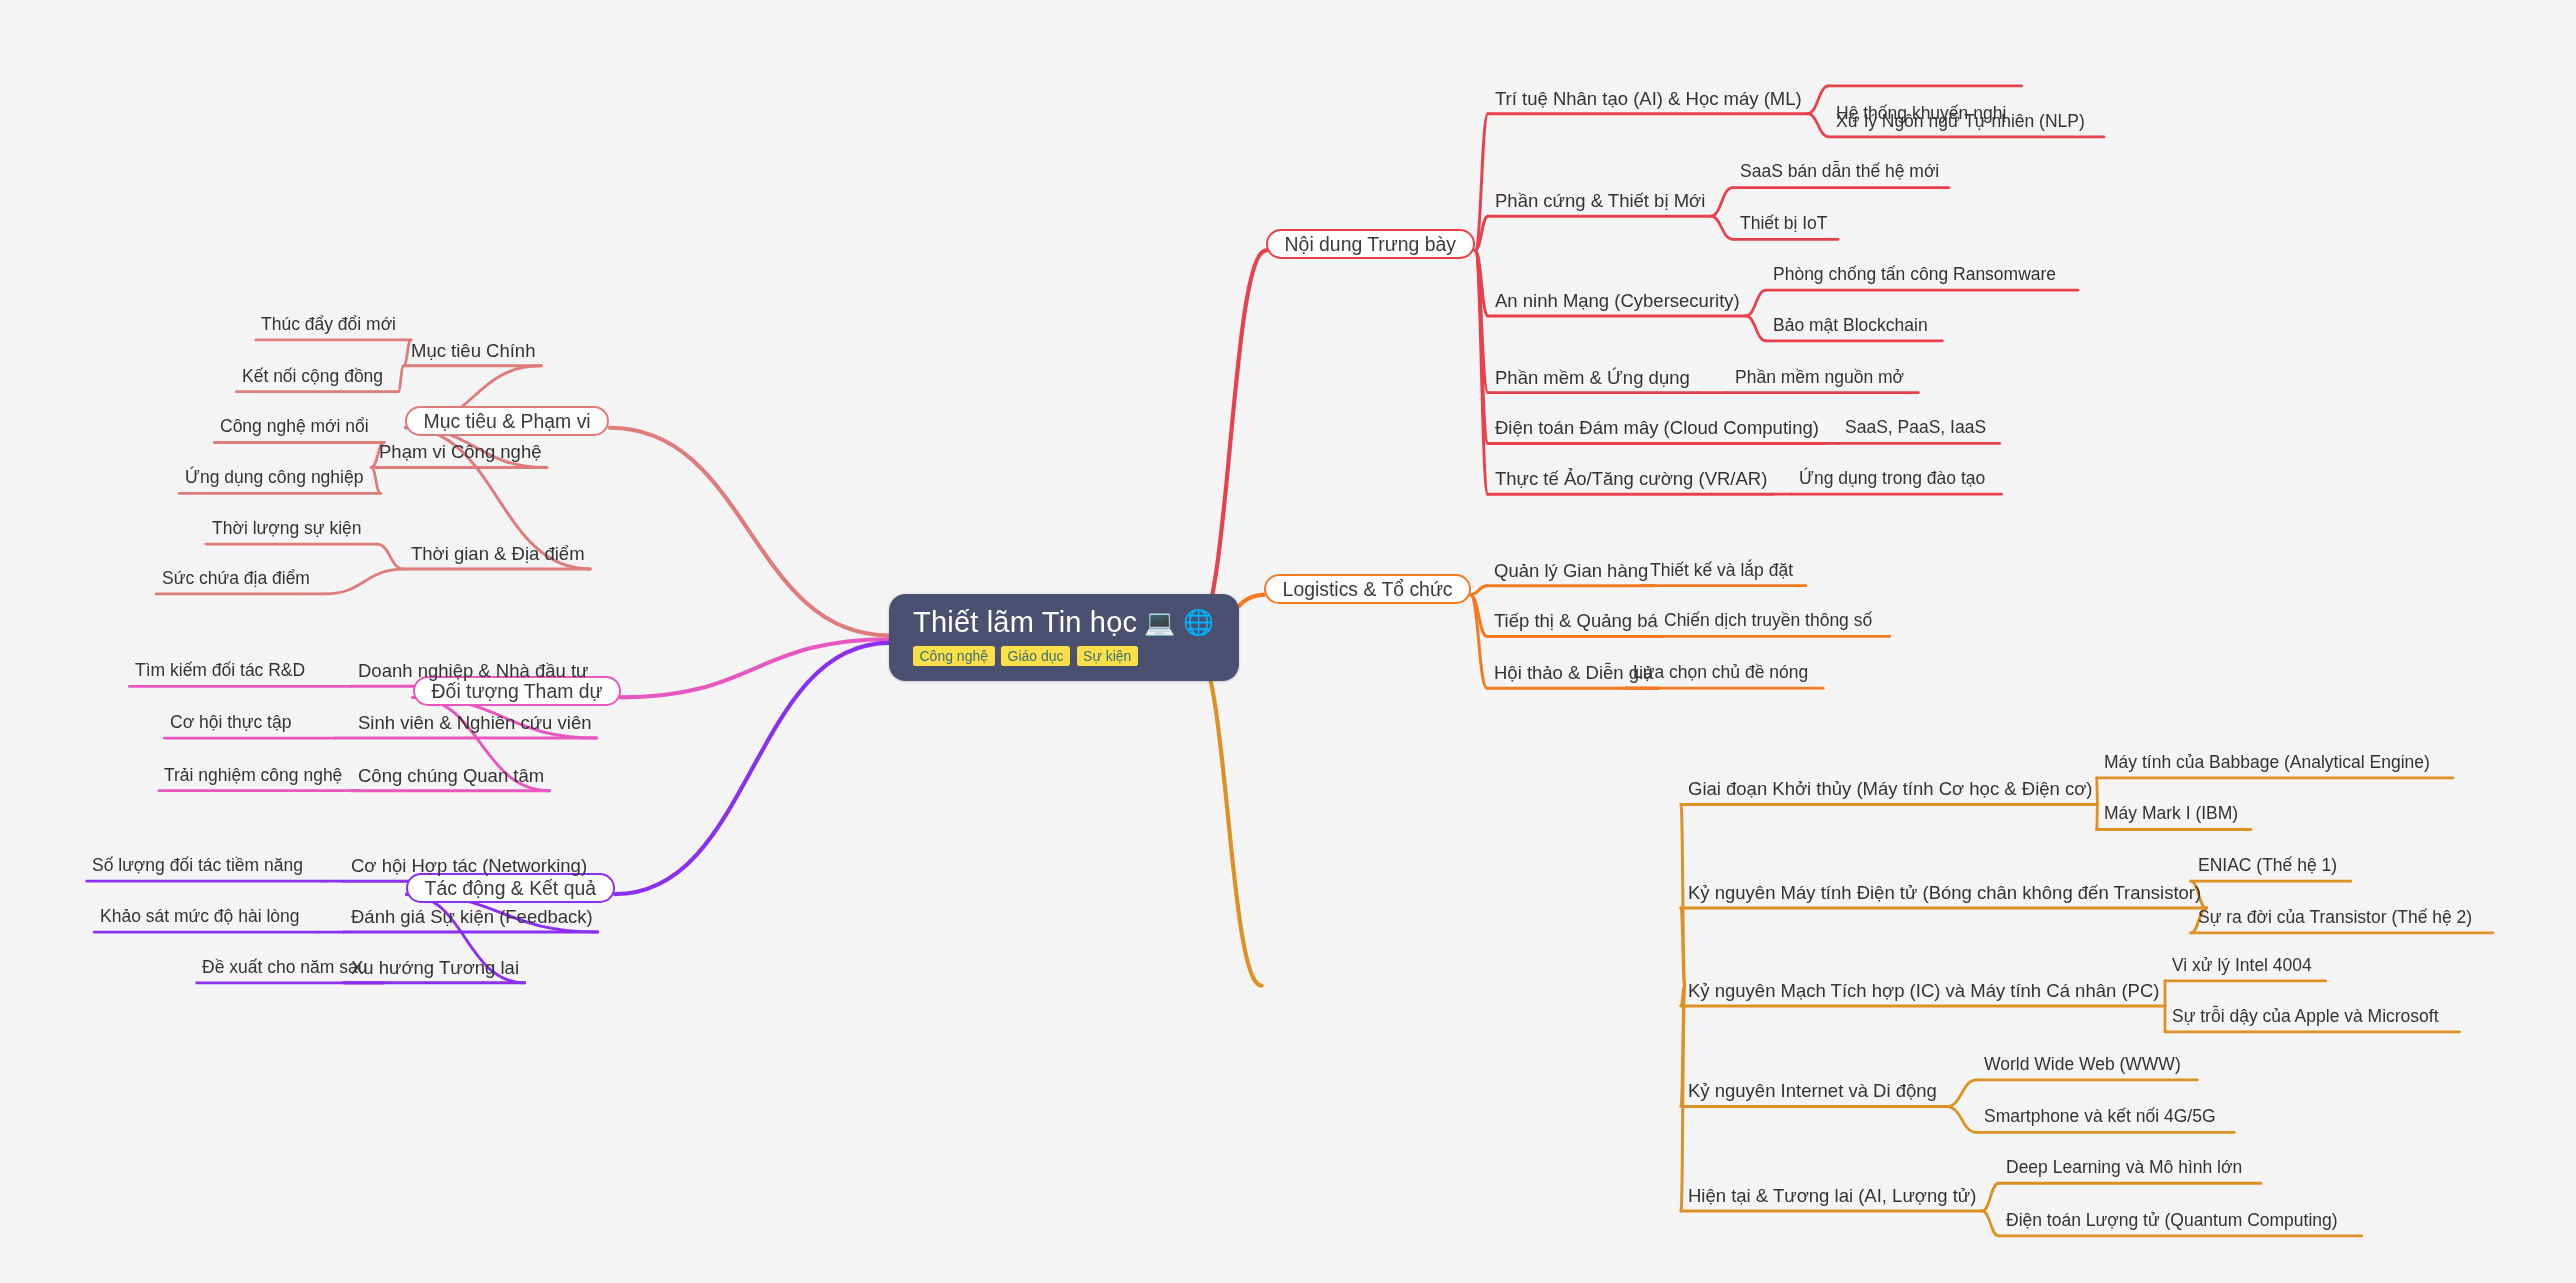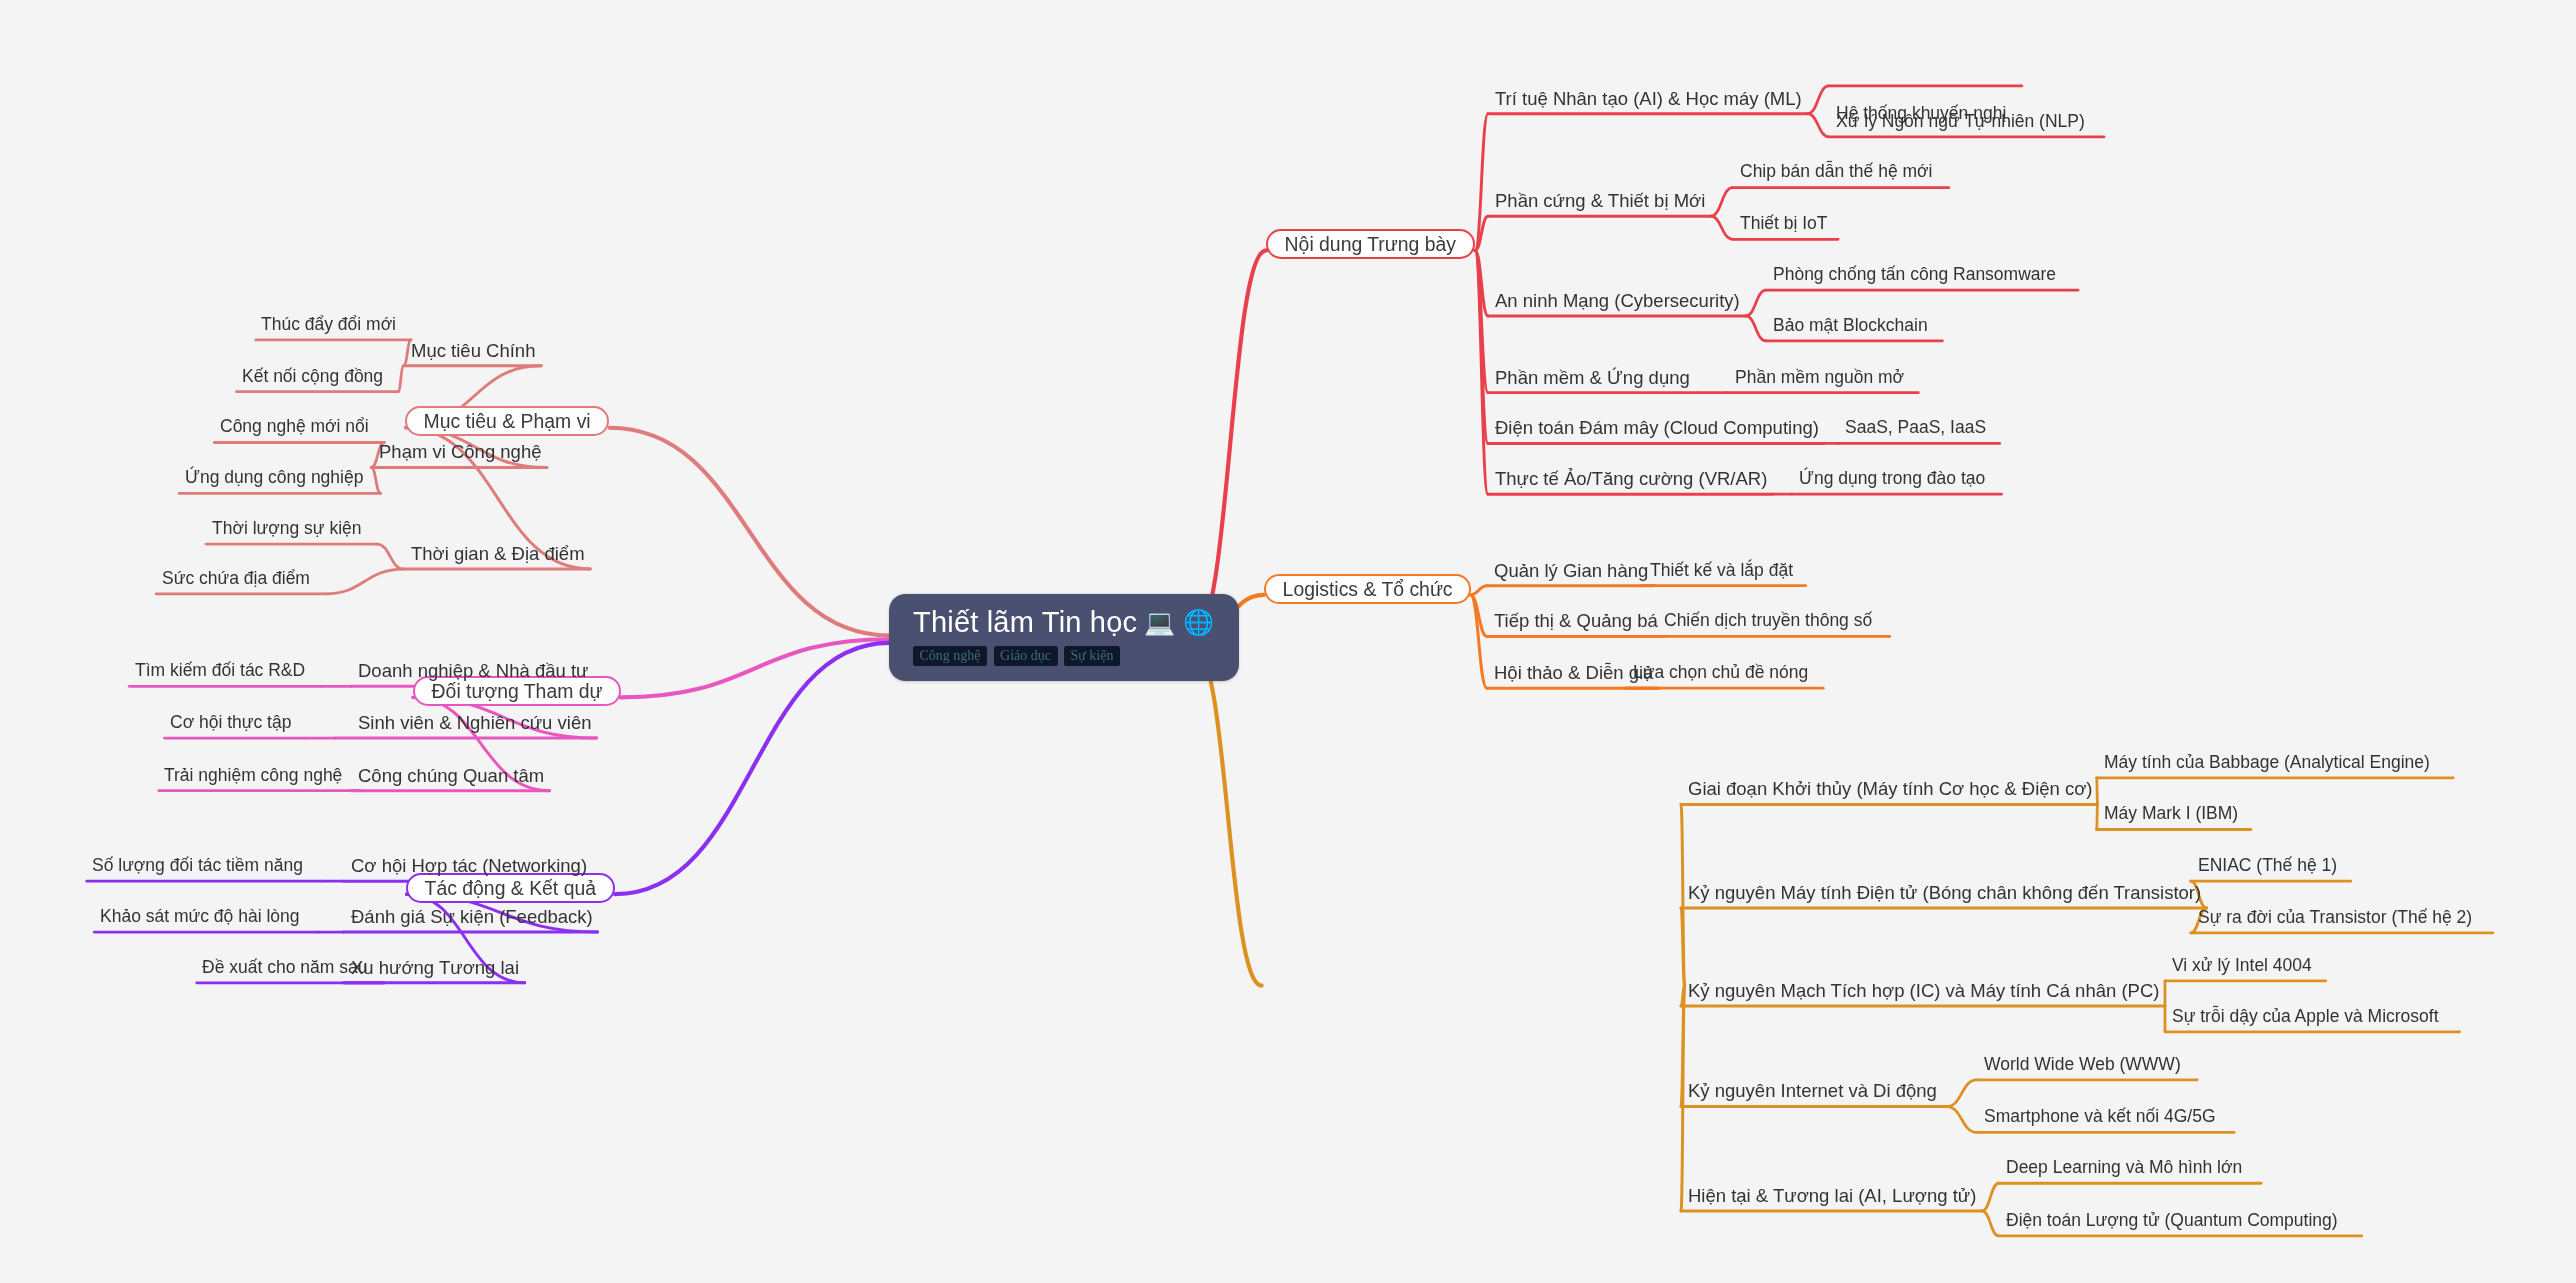--- a/index.html
+++ b/index.html
@@ -37,28 +37,27 @@
     letter-spacing: 0.2px;
     white-space: nowrap;
     line-height: 1.05;
     display: flex;
     align-items: center;
     gap: 7.4px;
   }
   .root-emoji { font-size: 25px; line-height: 1; }
   .root-tags { display: flex; gap: 6.5px; }
   .root-tag {
-    background: #0f172a;
+    background: #fde047;
     color: #3d6f7a;
     font-size: 14px;
     padding: 1.8px 6.5px 2.8px 6.5px;
     border-radius: 2.8px;
     white-space: nowrap;
     line-height: 1.15;
-    font-family: Liberation Serif, serif;
   }
   
   .l1-node {
     position: absolute;
     background: #fdfdfd;
     border: 2.8px solid #888;
     border-radius: 20.3px;
     height: 30px;
     display: flex;
     align-items: center;
@@ -249,21 +248,21 @@
     <div class="txt-node small" style="left: 100px; top: 908px;"><span>Khảo sát mức độ hài lòng</span></div>
     <div class="txt-node" style="left: 351px; top: 959px;"><span>Xu hướng Tương lai</span></div>
     <div class="txt-node small" style="left: 202px; top: 959px;"><span>Đề xuất cho năm sau</span></div>
     <div class="l1-node" style="left: 1266px; top: 229px; border-color: rgb(232, 65, 76);">
       <span>Nội dung Trưng bày</span>
     </div>
     <div class="txt-node" style="left: 1495px; top: 90px;"><span>Trí tuệ Nhân tạo (AI) &amp; Học máy (ML)</span></div>
     <div class="txt-node small" style="left: 1836px; top: 62px; margin-top: 43px;"><span>Hệ thống khuyến nghị</span></div>
     <div class="txt-node small" style="left: 1836px; top: 113px;"><span>Xử lý Ngôn ngữ Tự nhiên (NLP)</span></div>
     <div class="txt-node" style="left: 1495px; top: 192px;"><span>Phần cứng &amp; Thiết bị Mới</span></div>
-    <div class="txt-node small" style="left: 1740px; top: 163px;"><span>Chip bán dẫn thế hệ mới</span></div>
+    <div class="txt-node small" style="left: 1740px; top: 163px;"><span>SaaS bán dẫn thế hệ mới</span></div>
     <div class="txt-node small" style="left: 1740px; top: 215px;"><span>Thiết bị IoT</span></div>
     <div class="txt-node" style="left: 1495px; top: 292px;"><span>An ninh Mạng (Cybersecurity)</span></div>
     <div class="txt-node small" style="left: 1773px; top: 266px;"><span>Phòng chống tấn công Ransomware</span></div>
     <div class="txt-node small" style="left: 1773px; top: 317px;"><span>Bảo mật Blockchain</span></div>
     <div class="txt-node" style="left: 1495px; top: 369px;"><span>Phần mềm &amp; Ứng dụng</span></div>
     <div class="txt-node small" style="left: 1735px; top: 369px;"><span>Phần mềm nguồn mở</span></div>
     <div class="txt-node" style="left: 1495px; top: 419px;"><span>Điện toán Đám mây (Cloud Computing)</span></div>
     <div class="txt-node small" style="left: 1845px; top: 419px;"><span>SaaS, PaaS, IaaS</span></div>
     <div class="txt-node" style="left: 1495px; top: 470px;"><span>Thực tế Ảo/Tăng cường (VR/AR)</span></div>
     <div class="txt-node small" style="left: 1799px; top: 470px;"><span>Ứng dụng trong đào tạo</span></div>

